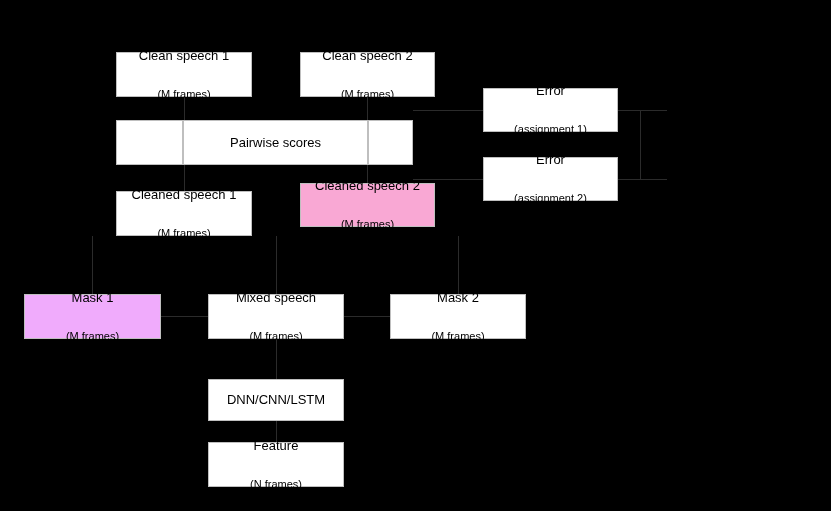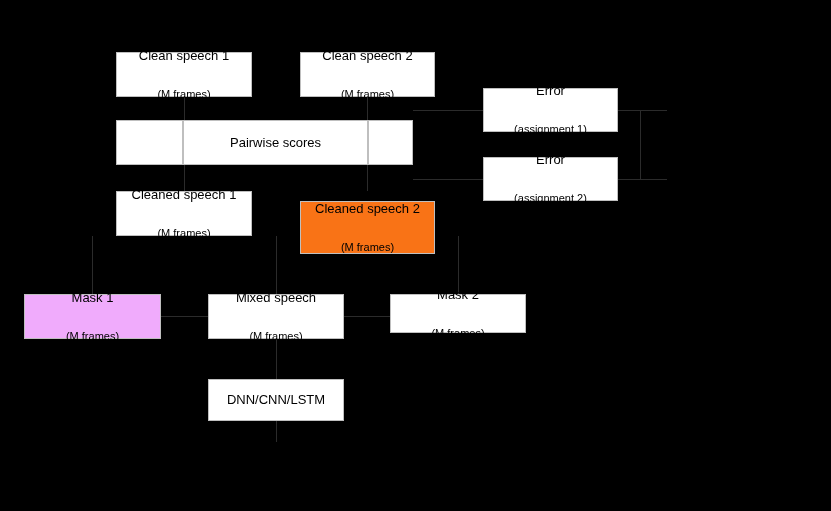--- a/index.html
+++ b/index.html
@@ -81,40 +81,44 @@
     </div>
     <div class="node empty" style="left: 116px; top: 120px; width: 67px; height: 45px; background: rgb(255, 255, 255); border-color: rgb(191, 191, 191);"></div>
     <div class="node" style="left: 183px; top: 120px; width: 185px; height: 45px; background: rgb(255, 255, 255); border-color: rgb(191, 191, 191);">
       <div class="title">Pairwise scores</div>
     </div>
     <div class="node empty" style="left: 368px; top: 120px; width: 45px; height: 45px; background: rgb(255, 255, 255); border-color: rgb(191, 191, 191);"></div>
     <div class="node" style="left: 116px; top: 191px; width: 136px; height: 45px; background: rgb(255, 255, 255); border-color: rgb(191, 191, 191);">
       <div class="title">Cleaned speech 1</div>
       <div class="sub">(M frames)</div>
     </div>
-    <div class="node" style="left: 300px; top: 201px; width: 135px; height: 53px; background: #f97316; border-color: rgb(191, 191, 191);">
+    <div class="node" style="left: 300px; top: 183px; width: 135px; height: 44px; background: #f9a8d4; border-color: rgb(191, 191, 191);">
       <div class="title">Cleaned speech 2</div>
       <div class="sub">(M frames)</div>
     </div>
     <div class="node" style="left: 483px; top: 88px; width: 135px; height: 44px; background: rgb(255, 255, 255); border-color: rgb(191, 191, 191);">
       <div class="title">Error</div>
       <div class="sub">(assignment 1)</div>
     </div>
     <div class="node" style="left: 483px; top: 157px; width: 135px; height: 44px; background: rgb(255, 255, 255); border-color: rgb(191, 191, 191);">
       <div class="title">Error</div>
       <div class="sub">(assignment 2)</div>
     </div>
     <div class="node" style="left: 24px; top: 294px; width: 137px; height: 45px; background: #f0abfc; border-color: rgb(191, 191, 191);">
       <div class="title">Mask 1</div>
       <div class="sub">(M frames)</div>
     </div>
     <div class="node" style="left: 208px; top: 294px; width: 136px; height: 45px; background: rgb(255, 255, 255); border-color: rgb(191, 191, 191);">
       <div class="title">Mixed speech</div>
       <div class="sub">(M frames)</div>
     </div>
-    <div class="node" style="left: 390px; top: 294px; width: 136px; height: 39px; background: rgb(255, 255, 255); border-color: rgb(191, 191, 191);">
+    <div class="node" style="left: 390px; top: 294px; width: 136px; height: 45px; background: rgb(255, 255, 255); border-color: rgb(191, 191, 191);">
       <div class="title">Mask 2</div>
       <div class="sub">(M frames)</div>
     </div>
     <div class="node" style="left: 208px; top: 379px; width: 136px; height: 42px; background: rgb(255, 255, 255); border-color: rgb(191, 191, 191);">
       <div class="title">DNN/CNN/LSTM</div>
     </div>
+    <div class="node" style="left: 208px; top: 442px; width: 136px; height: 45px; background: rgb(255, 255, 255); border-color: rgb(191, 191, 191);">
+      <div class="title">Feature</div>
+      <div class="sub">(N frames)</div>
+    </div>
   </div>
 
 </body></html>

